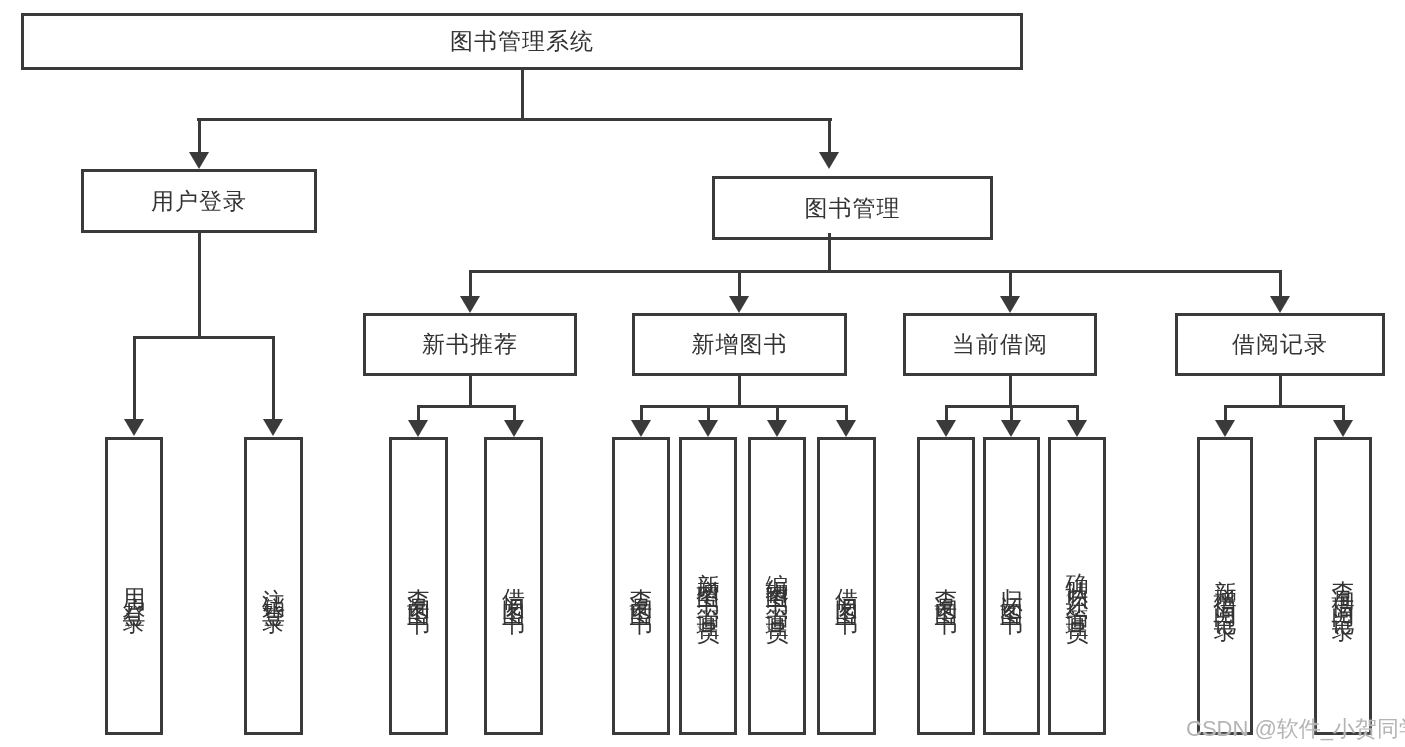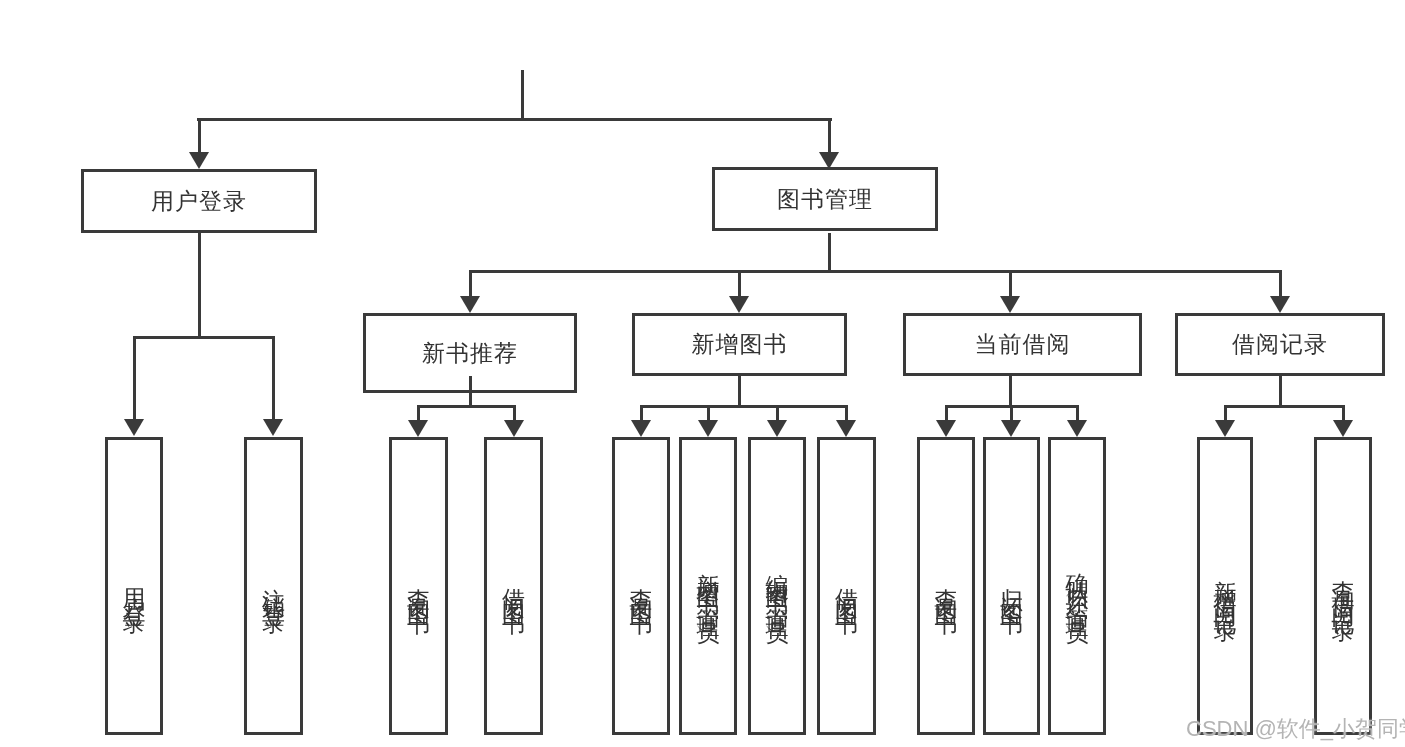--- a/index.html
+++ b/index.html
@@ -50,32 +50,35 @@
     text-shadow: 0 0 2px #ffffff;
     z-index: 5;
     white-space: nowrap;
   }
 </style>
 </head>
 <body>
 
 <div id="canvas">
 
+  <div class="box" style="left:21px;top:13px;width:1002px;height:57px">
+    <span>图书管理系统</span>
+  </div>
 
   <div class="vline" style="left:521px;top:70px;height:48px"></div>
   <div class="hline" style="left:197px;top:118px;width:635px"></div>
   <div class="vline" style="left:198px;top:118px;height:37px"></div>
   <div class="ahead" style="left:189px;top:152px"></div>
   <div class="vline" style="left:828px;top:118px;height:37px"></div>
   <div class="ahead" style="left:819px;top:152px"></div>
 
   <div class="box" style="left:81px;top:169px;width:236px;height:64px">
     <span>用户登录</span>
   </div>
-  <div class="box" style="left:712px;top:167px;width:226px;height:64px">
+  <div class="box" style="left:712px;top:176px;width:281px;height:64px">
     <span>图书管理</span>
   </div>
 
   <div class="vline" style="left:198px;top:233px;height:103px"></div>
   <div class="hline" style="left:133px;top:336px;width:142px"></div>
   <div class="vline" style="left:133px;top:336px;height:84px"></div>
   <div class="ahead" style="left:124px;top:419px"></div>
   <div class="vline" style="left:272px;top:336px;height:84px"></div>
   <div class="ahead" style="left:263px;top:419px"></div>
 
@@ -83,27 +86,27 @@
   <div class="hline" style="left:469px;top:270px;width:813px"></div>
   <div class="vline" style="left:469px;top:270px;height:28px"></div>
   <div class="ahead" style="left:460px;top:296px"></div>
   <div class="vline" style="left:738px;top:270px;height:28px"></div>
   <div class="ahead" style="left:729px;top:296px"></div>
   <div class="vline" style="left:1009px;top:270px;height:28px"></div>
   <div class="ahead" style="left:1000px;top:296px"></div>
   <div class="vline" style="left:1279px;top:270px;height:28px"></div>
   <div class="ahead" style="left:1270px;top:296px"></div>
 
-  <div class="box" style="left:363px;top:313px;width:214px;height:80px">
+  <div class="box" style="left:363px;top:313px;width:214px;height:63px">
     <span>新书推荐</span>
   </div>
   <div class="box" style="left:632px;top:313px;width:215px;height:63px">
     <span>新增图书</span>
   </div>
-  <div class="box" style="left:903px;top:313px;width:239px;height:63px">
+  <div class="box" style="left:903px;top:313px;width:194px;height:63px">
     <span>当前借阅</span>
   </div>
   <div class="box" style="left:1175px;top:313px;width:210px;height:63px">
     <span>借阅记录</span>
   </div>
 
   <div class="vline" style="left:469px;top:376px;height:31px"></div>
   <div class="hline" style="left:417px;top:405px;width:99px"></div>
   <div class="vline" style="left:417px;top:405px;height:17px"></div>
   <div class="ahead" style="left:408px;top:420px"></div>

